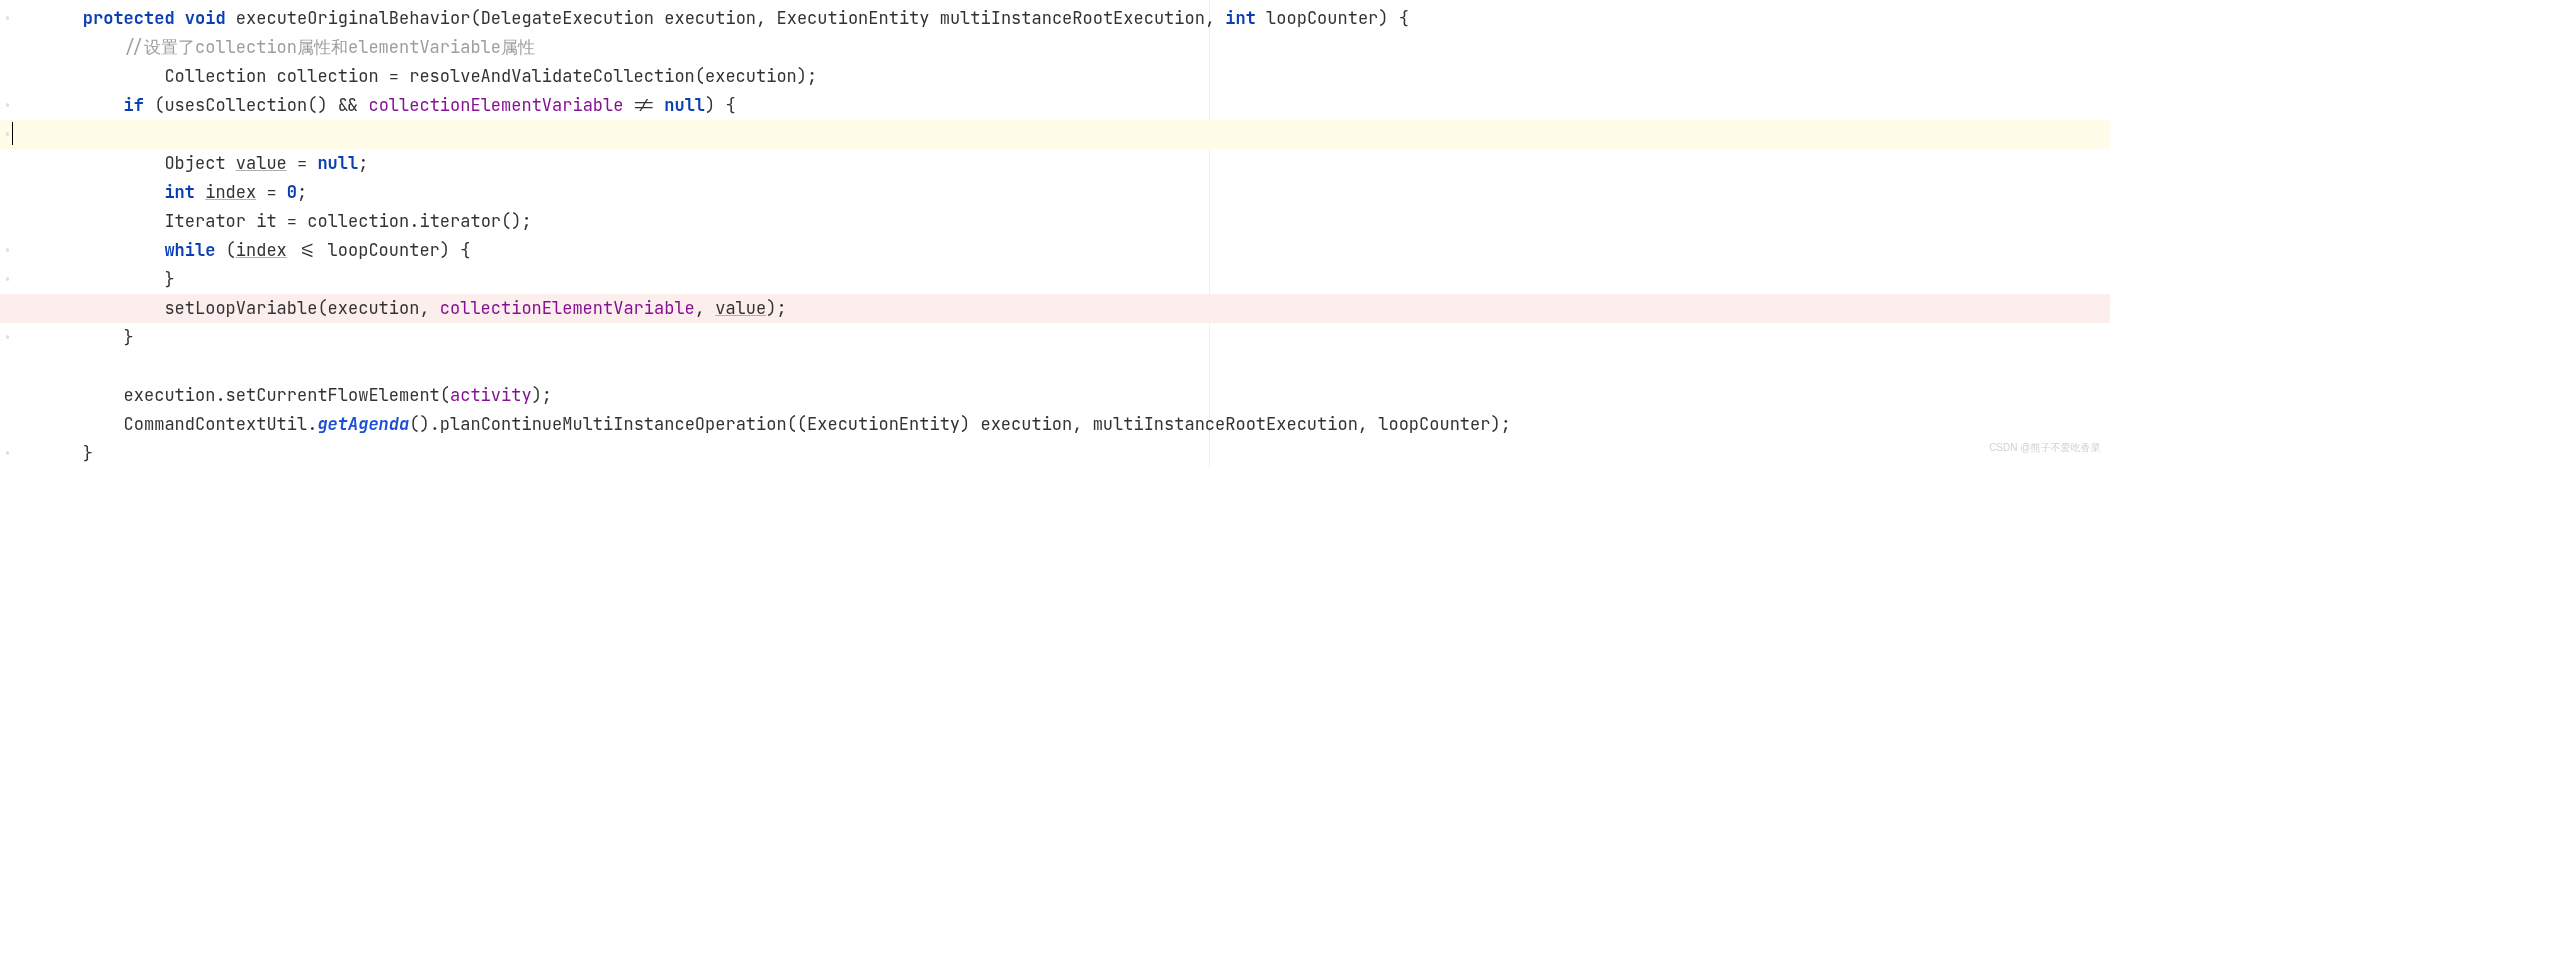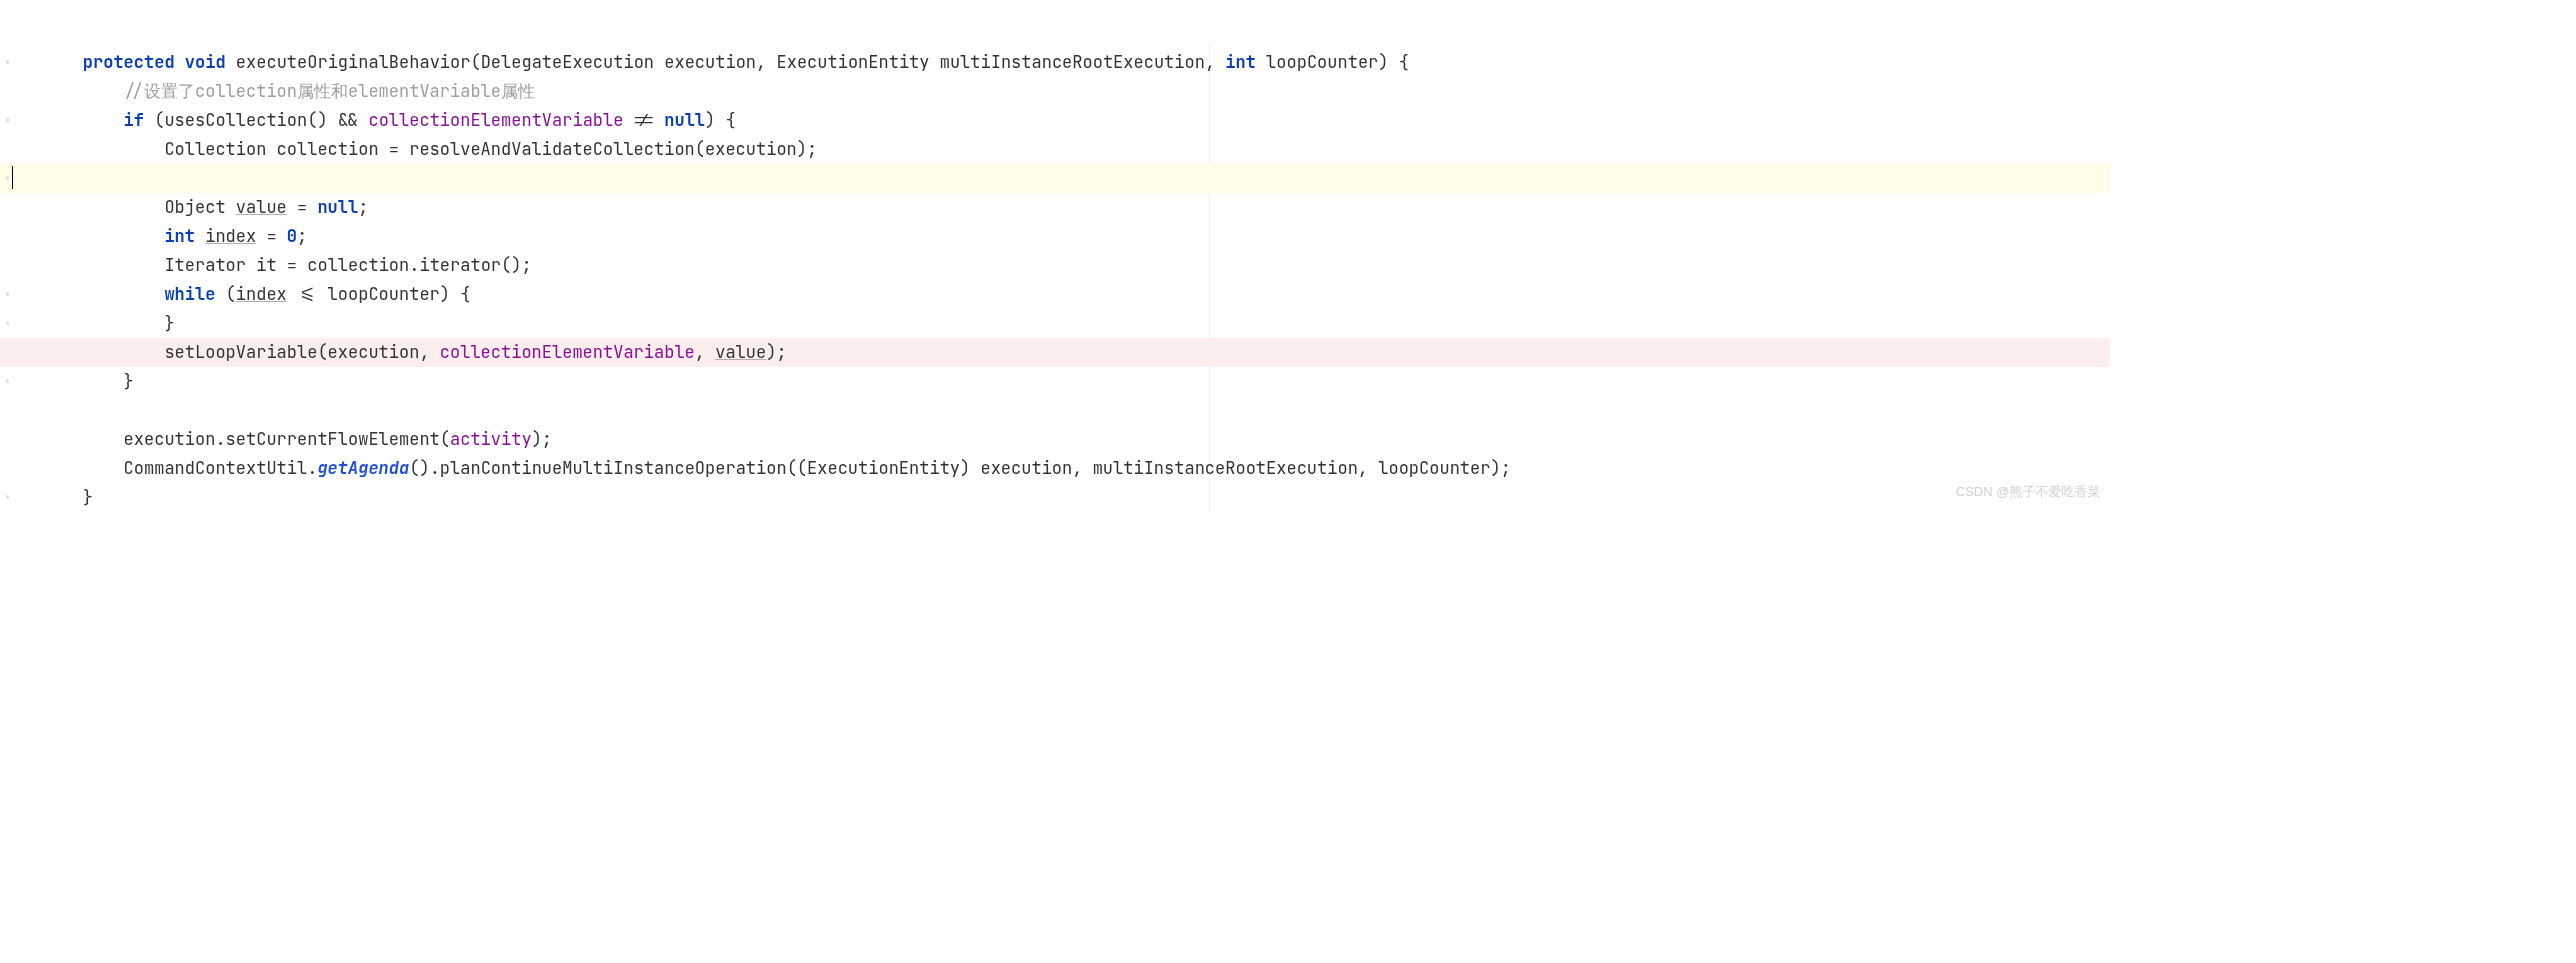--- a/index.html
+++ b/index.html
@@ -8,21 +8,20 @@
     background: #ffffff;
     font-family: "JetBrains Mono", "Menlo", "Consolas", monospace;
     font-size: 17px;
     line-height: 29px;
     color: #333;
   }
   .editor {
     position: relative;
     width: 2110px;
     padding-top: 3.8px;
-    margin-top: 44px;
   }
   .line {
     white-space: pre;
     position: relative;
     padding-left: 42px;
   }
   .gutter-dot {
     position: absolute;
     left: 5.7px;
     top: 50%;
@@ -57,38 +56,38 @@
     top: 0;
     bottom: 0;
     left: 1209px;
     width: 1px;
     background: #f0f0f0;
   }
   .watermark {
     position: absolute;
     right: 9.6px;
     bottom: 5.7px;
-    font-size: 13px;
+    font-size: 10px;
     color: #d0d0d0;
     font-family: sans-serif;
   }
 </style>
 </head>
 <body>
 
 <div class="editor">
   <div class="rightline"></div>
 
   <div class="line"><span class="gutter-dot"></span>    <span class="kw">protected</span> <span class="kw">void</span> <span>executeOriginalBehavior</span>(<span>DelegateExecution</span> <span>execution</span>, <span>ExecutionEntity</span> <span>multiInstanceRootExecution</span>, <span class="kw">int</span> <span>loopCounter</span><span>) {</span></div>
 
   <div class="line">        <span class="cmt">//设置了collection属性和elementVariable属性</span></div>
 
+  <div class="line">            <span>Collection</span> <span>collection</span> <span>= resolveAndValidateCollection(execution);</span></div>
+
   <div class="line"><span class="gutter-dot"></span>        <span class="kw">if</span> (<span>usesCollection()</span> <span>&amp;&amp;</span> <span class="field">collectionElementVariable</span> <span>!=</span> <span class="kw">null</span><span>) {</span></div>
-
-  <div class="line">            <span>Collection</span> <span>collection</span> <span>= resolveAndValidateCollection(execution);</span></div>
 
   <div class="line hl-cursor"><span class="caret"></span><span class="gutter-dot"></span> </div>
 
   <div class="line">            <span>Object</span> <span class="ul">value</span> <span>=</span> <span class="kw">null</span><span>;</span></div>
 
   <div class="line">            <span class="kw">int</span> <span class="ul">index</span> <span>=</span> <span class="nmk">0</span><span>;</span></div>
 
   <div class="line">            <span>Iterator</span> <span>it</span> <span>= collection.iterator();</span></div>
 
   <div class="line"><span class="gutter-dot"></span>            <span class="kw">while</span> <span>(</span><span class="ul">index</span> <span>&lt;= loopCounter) {</span></div>

